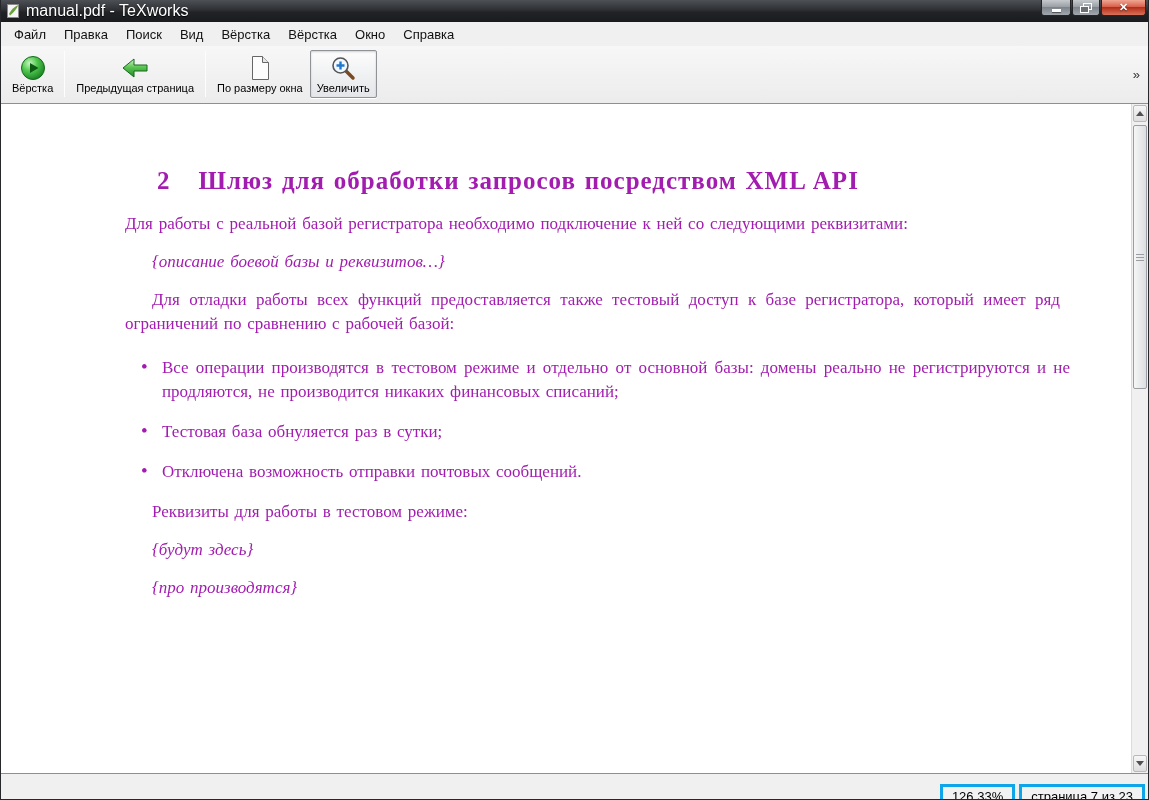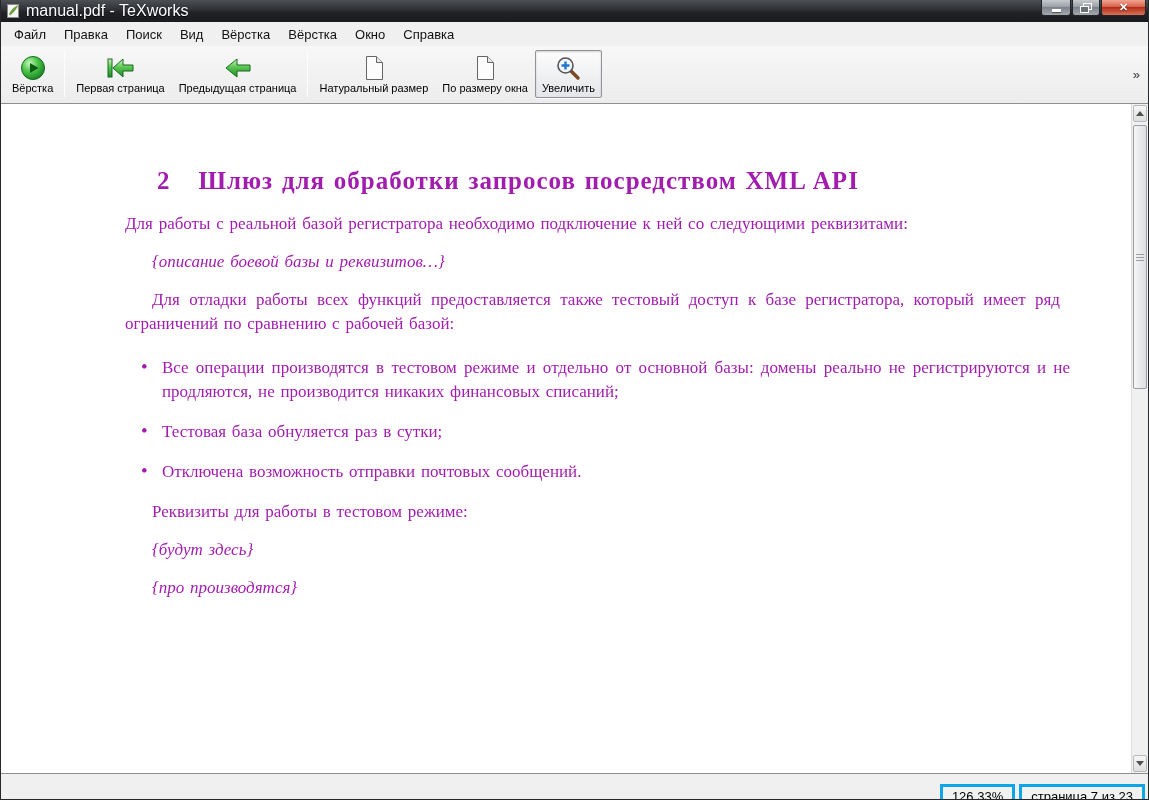--- a/index.html
+++ b/index.html
@@ -189,52 +189,34 @@
         <svg width="26" height="26" viewBox="0 0 26 26">
           <circle cx="13" cy="13" r="11.5" fill="url(#gBall)" stroke="#156b1c"></circle>
           <polygon points="10,8 18.5,13 10,18" fill="#0d5a15"></polygon>
         </svg>
       </span>
       <span class="tlabel">Вёрстка</span>
     </button>
 
     <span class="tsep"></span>
 
-    <button class="tbtn">
-      <span class="ticon">
-        <svg width="29" height="22" viewBox="0 0 29 22">
-          <rect x="2" y="2" width="4" height="18" fill="url(#gArr)" stroke="#14691b"></rect>
-          <path d="M27 8 h-10 v-6 l-10 9 l10 9 v-6 H27 z" fill="url(#gArr)" stroke="#14691b"></path>
-        </svg>
-      </span>
-      <span class="tlabel">Первая страница</span>
-    </button>
 
     <button class="tbtn">
       <span class="ticon">
         <svg width="28" height="22" viewBox="0 0 28 22">
           <path d="M26 8 h-13 v-6 l-11 9 l11 9 v-6 H26 z" fill="url(#gArr)" stroke="#14691b"></path>
         </svg>
       </span>
       <span class="tlabel">Предыдущая страница</span>
     </button>
 
 
 
     <span class="tsep"></span>
 
-    <button class="tbtn">
-      <span class="ticon">
-        <svg width="22" height="26" viewBox="0 0 22 26">
-          <path d="M3.5 1.5 h10 l6 6 v17 h-16 z" fill="#fcfcfc" stroke="#666"></path>
-          <path d="M13.5 1.5 v6 h6" fill="#e6e6e6" stroke="#666"></path>
-        </svg>
-      </span>
-      <span class="tlabel">Натуральный размер</span>
-    </button>
 
 
     <button class="tbtn">
       <span class="ticon">
         <svg width="22" height="26" viewBox="0 0 22 26">
           <path d="M3.5 1.5 h10 l6 6 v17 h-16 z" fill="#fcfcfc" stroke="#666"></path>
           <path d="M13.5 1.5 v6 h6" fill="#e6e6e6" stroke="#666"></path>
         </svg>
       </span>
       <span class="tlabel">По размеру окна</span>

